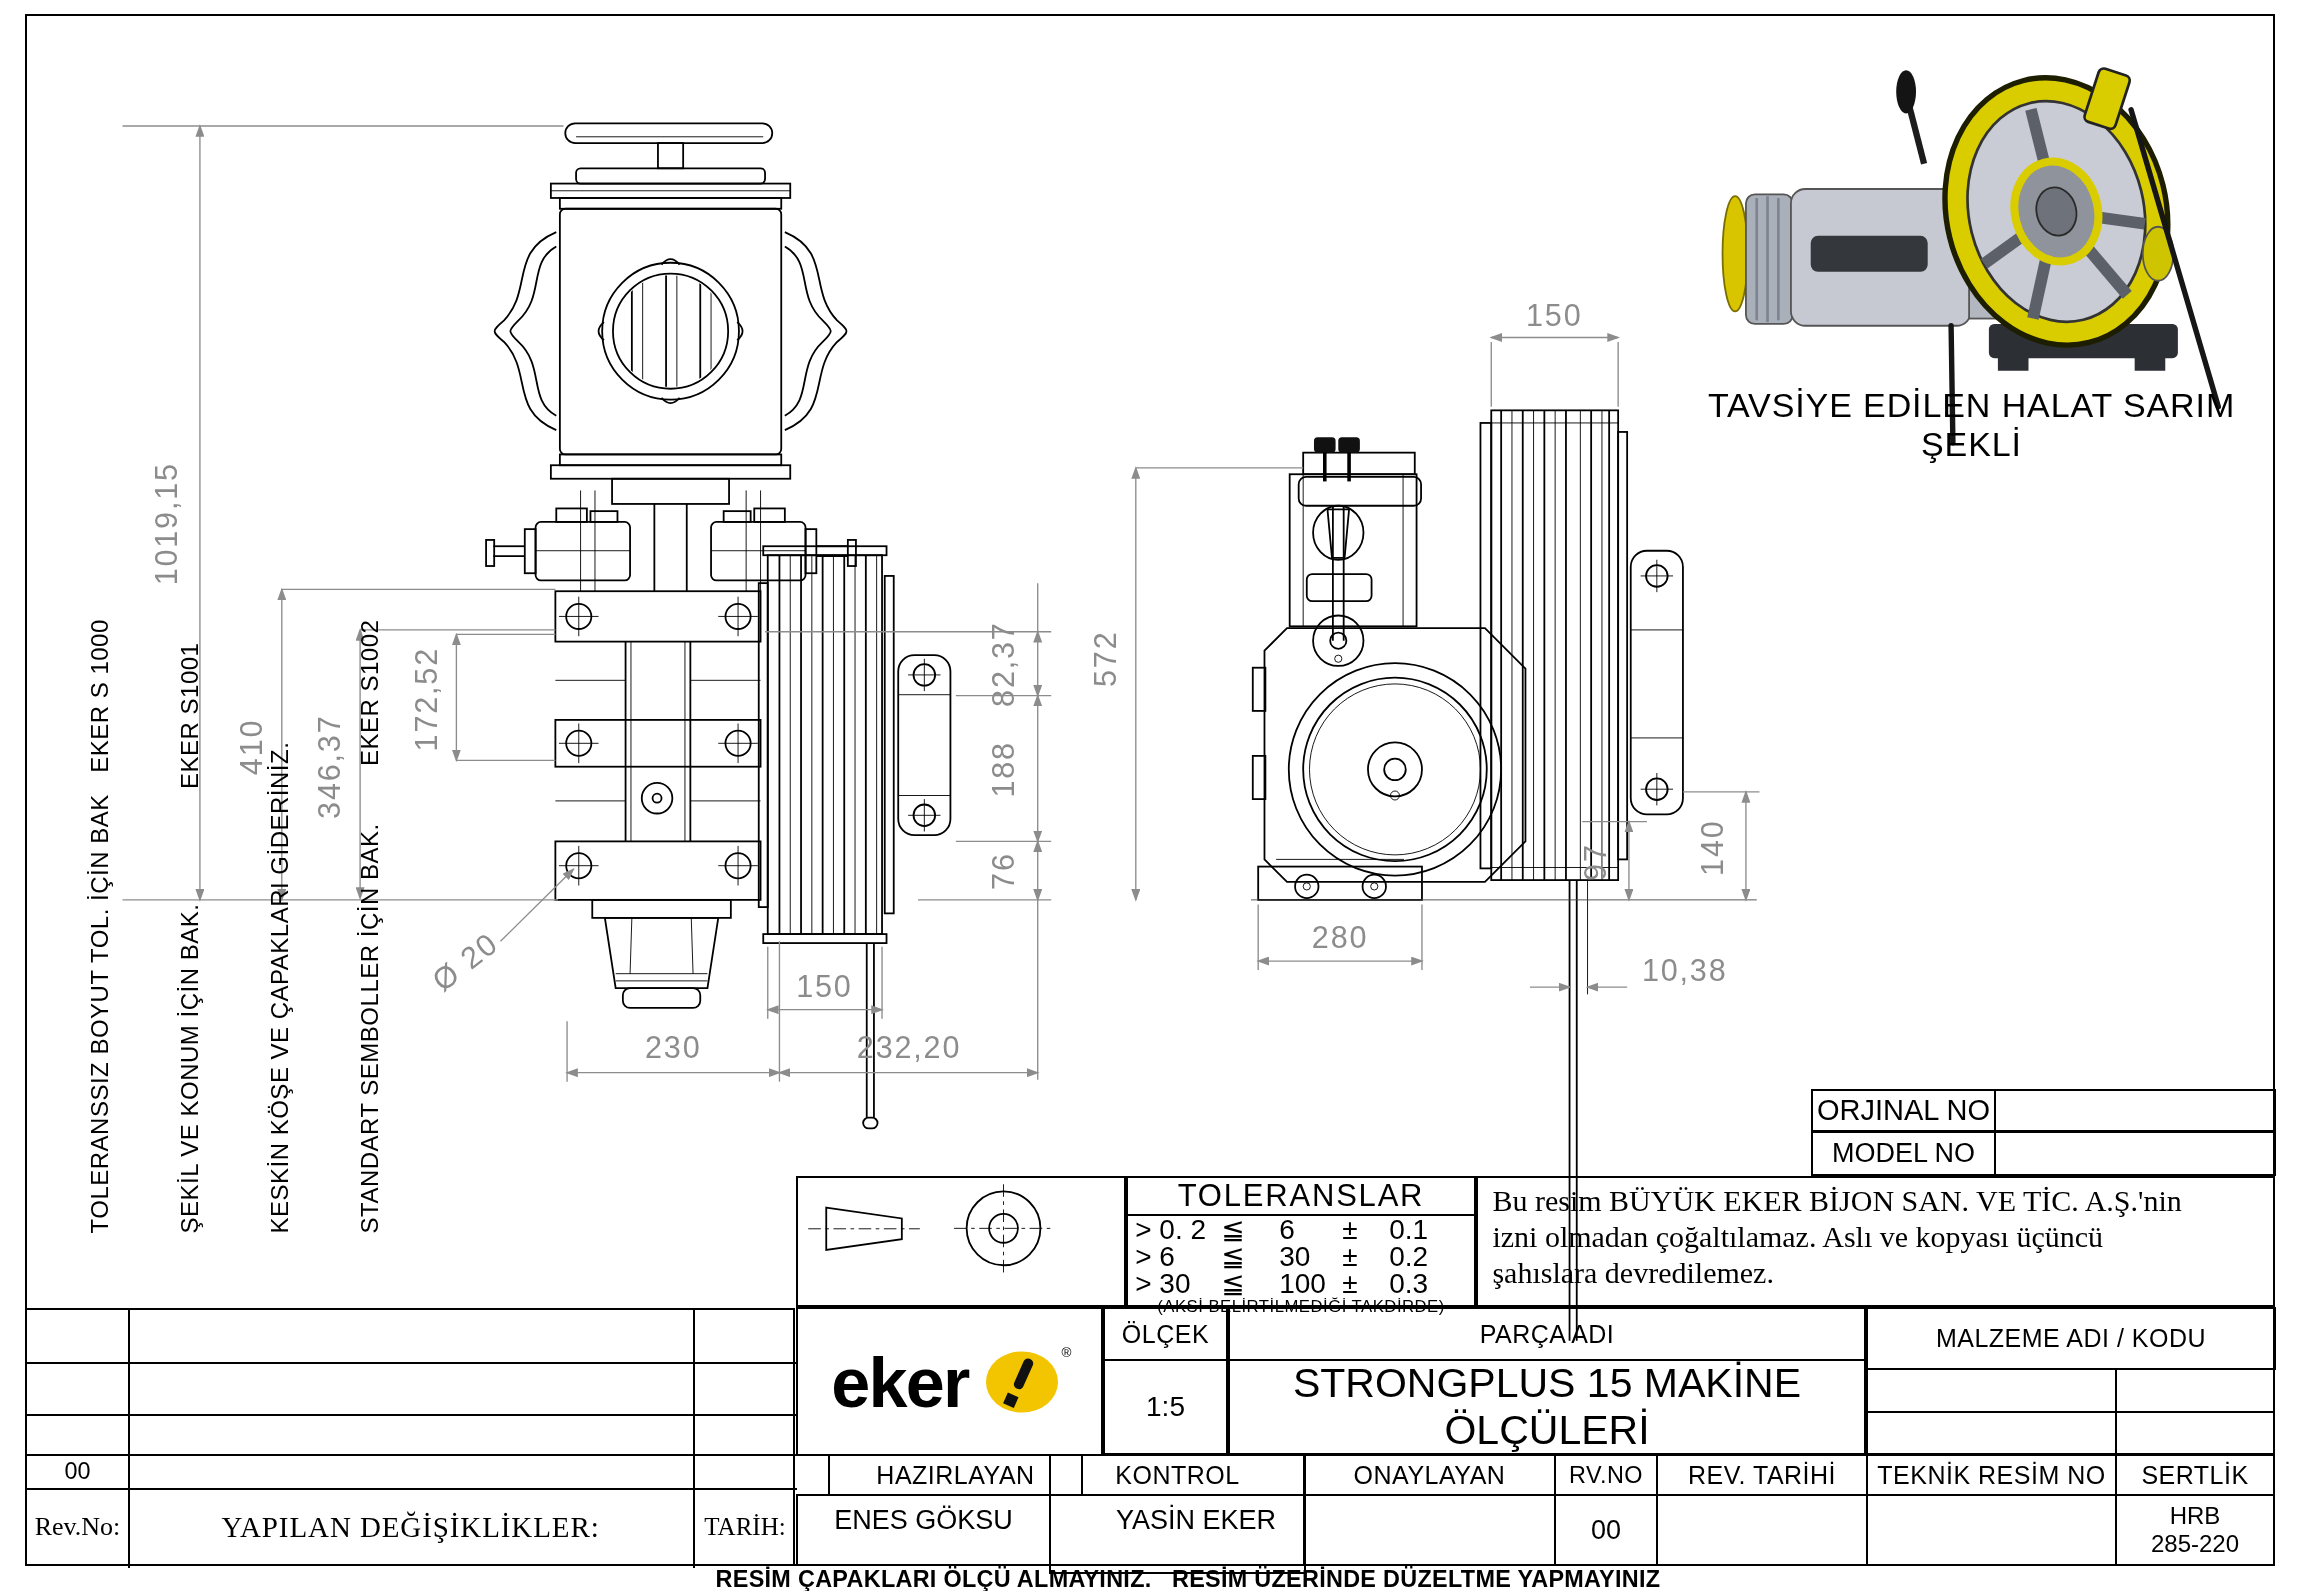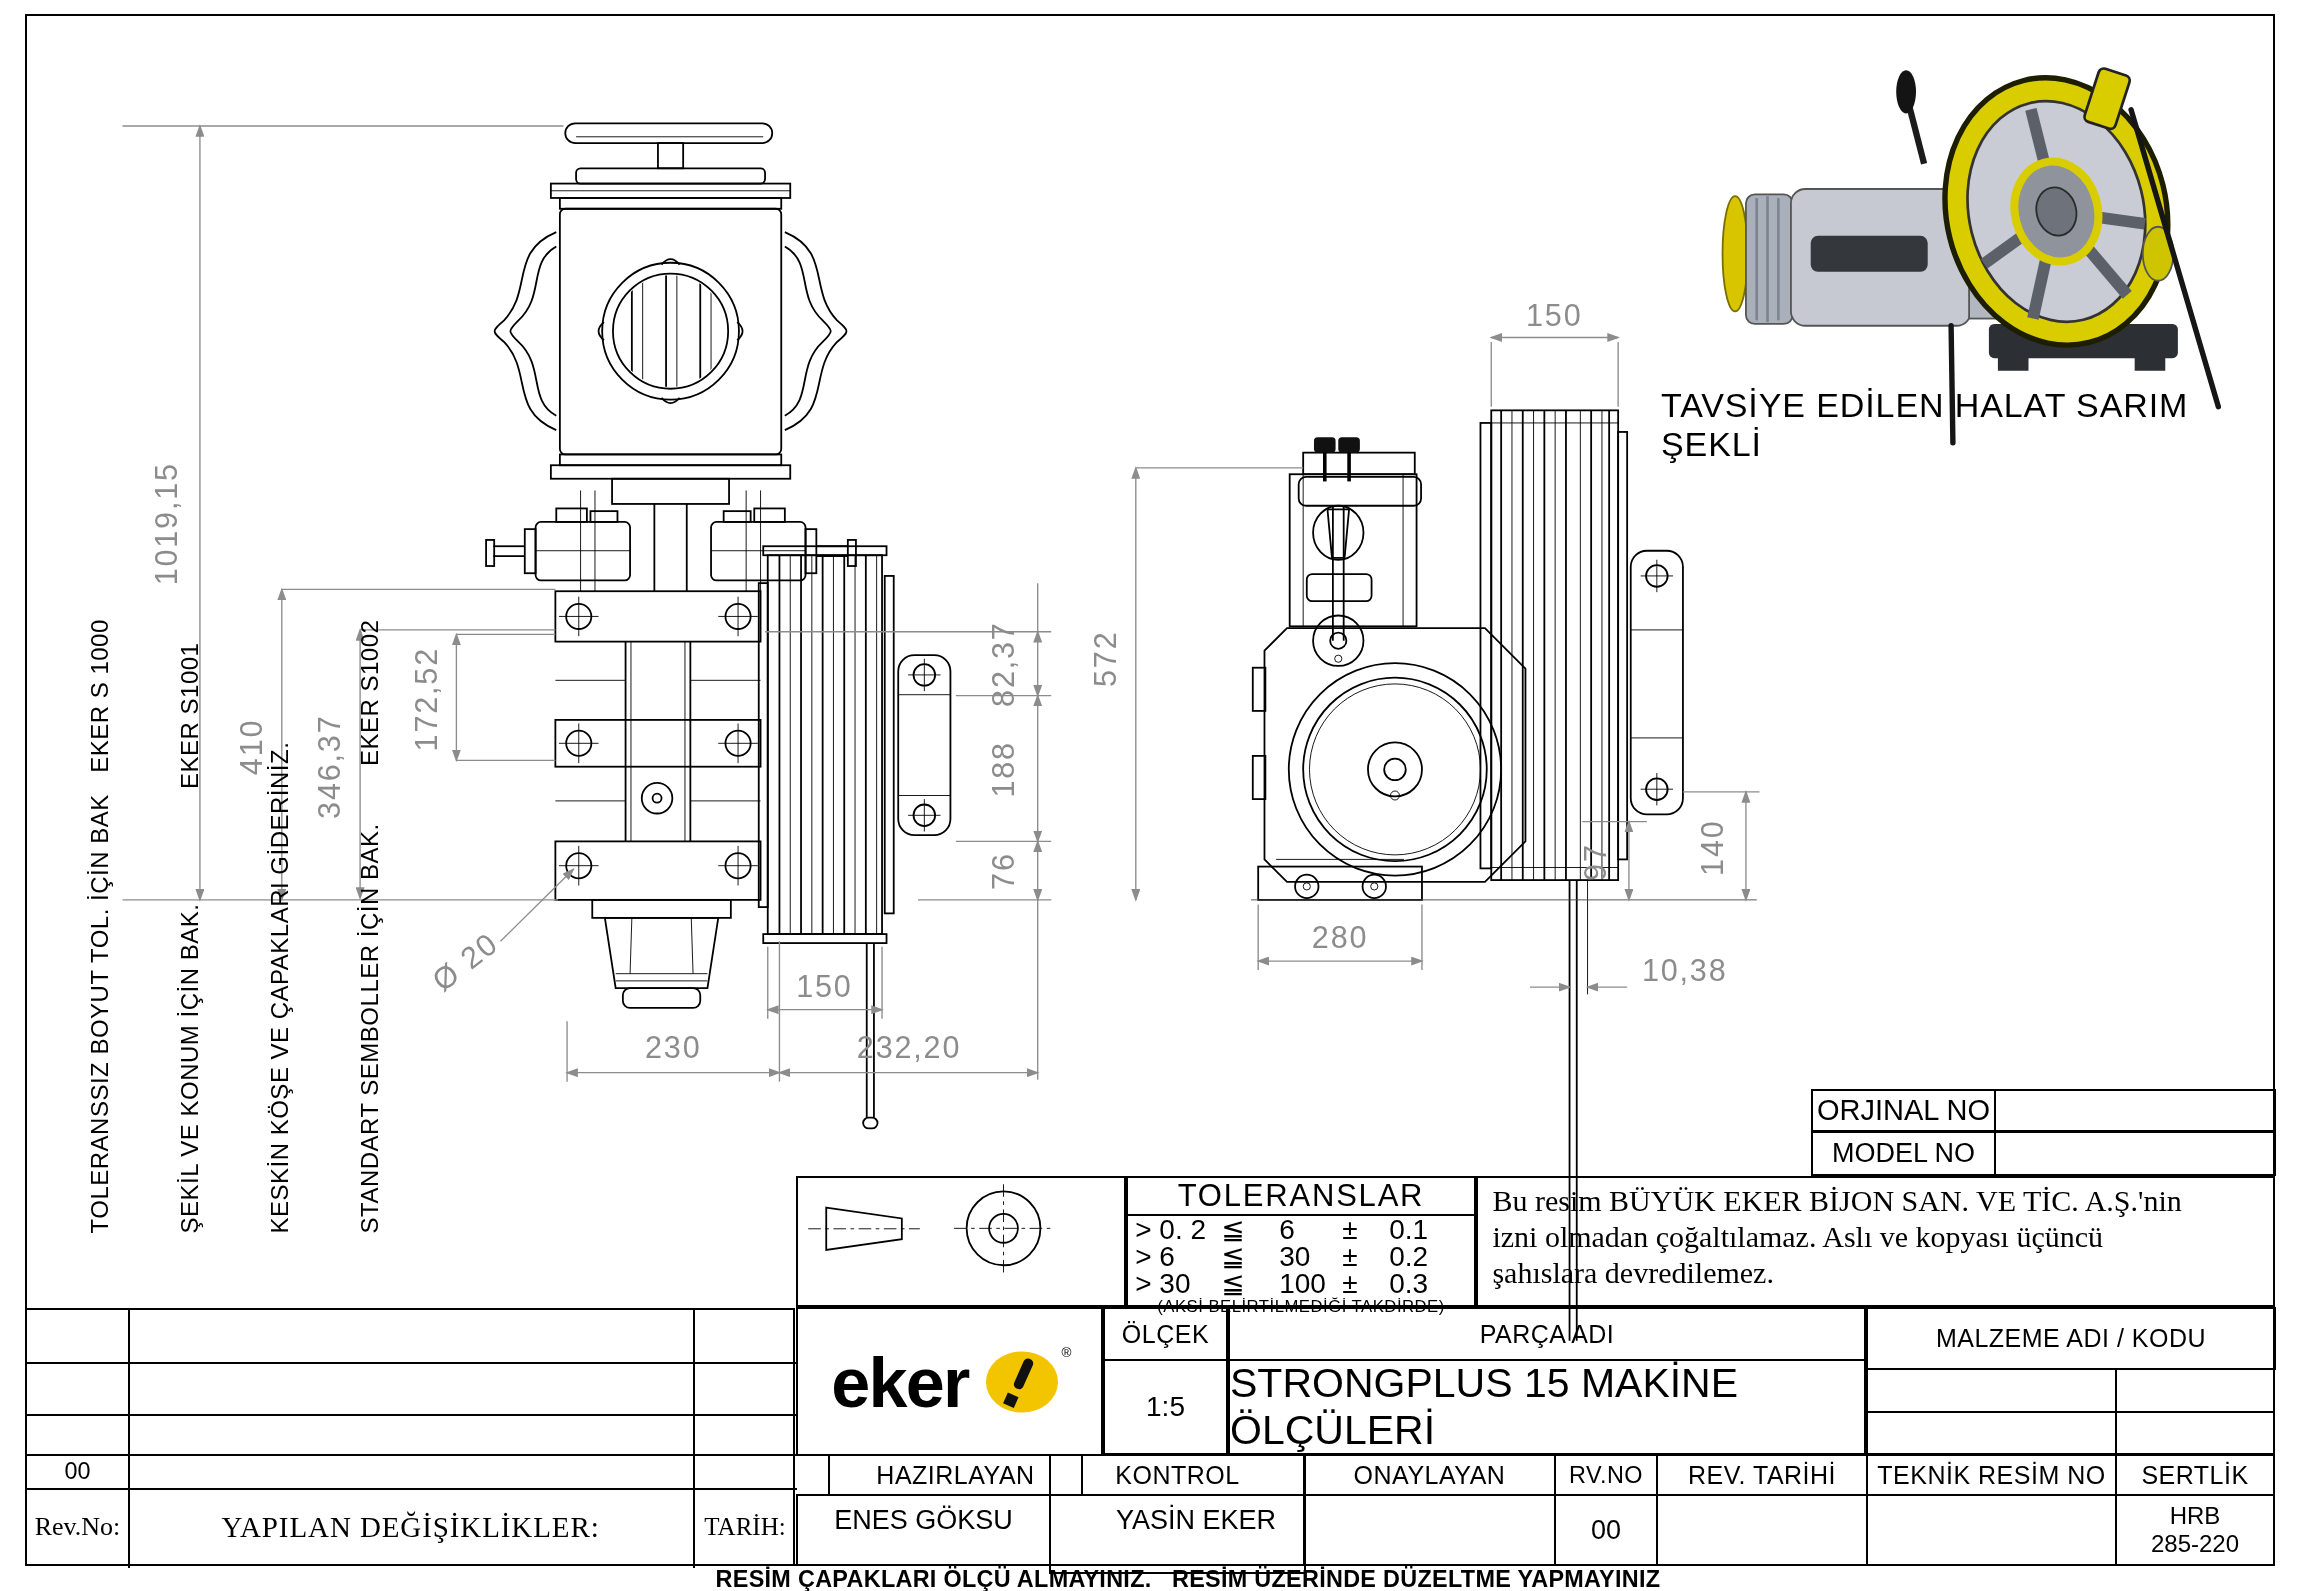--- a/index.html
+++ b/index.html
@@ -1,21 +1,21 @@
 <!DOCTYPE html>
 <html style="font-size:14.4px"><head>
 <meta charset="utf-8">
 <style>
   html,body{margin:0;padding:0;background:#ffffff;}
   .sheet{position:relative;width:2304px;height:1591px;background:#fff;overflow:hidden;
          font-family:"Liberation Sans",sans-serif;color:#000;}
   .abs{position:absolute;}
   .box{position:absolute;border:2.3px solid #000;box-sizing:border-box;background:transparent;}
   .thick{border-width:2.7px;}
-  .cell{display:flex;align-items:center;justify-content:center;box-sizing:border-box;}
+  .cell{display:flex;align-items:center;justify-content:center;text-align:center;box-sizing:border-box;}
   .hdr{font-size:25px;letter-spacing:0.5px;}
   .val{font-size:27px;}
   .serif{font-family:"Liberation Serif",serif;}
   .notes{transform:rotate(-90deg);font-size:24px;line-height:30px;white-space:pre;letter-spacing:0.5px;}
   .tol-title{font-size:31px;text-align:center;border-bottom:2.3px solid #000;line-height:36px;height:36px;letter-spacing:1.8px;}
   .tol-row{display:grid;grid-template-columns:86px 58px 63px 47px 81px;font-size:28px;line-height:27px;padding-left:7.2px;}
   .tol-note{font-size:16.7px;text-align:center;letter-spacing:0.5px;}
   .copy{font-family:"Liberation Serif",serif;font-size:30px;line-height:36px;padding:5.4px 0 0 14.4px;}
   .partname{font-size:41px;letter-spacing:0px;}
   .warn{font-size:23.4px;font-weight:bold;letter-spacing:0.3px;}

